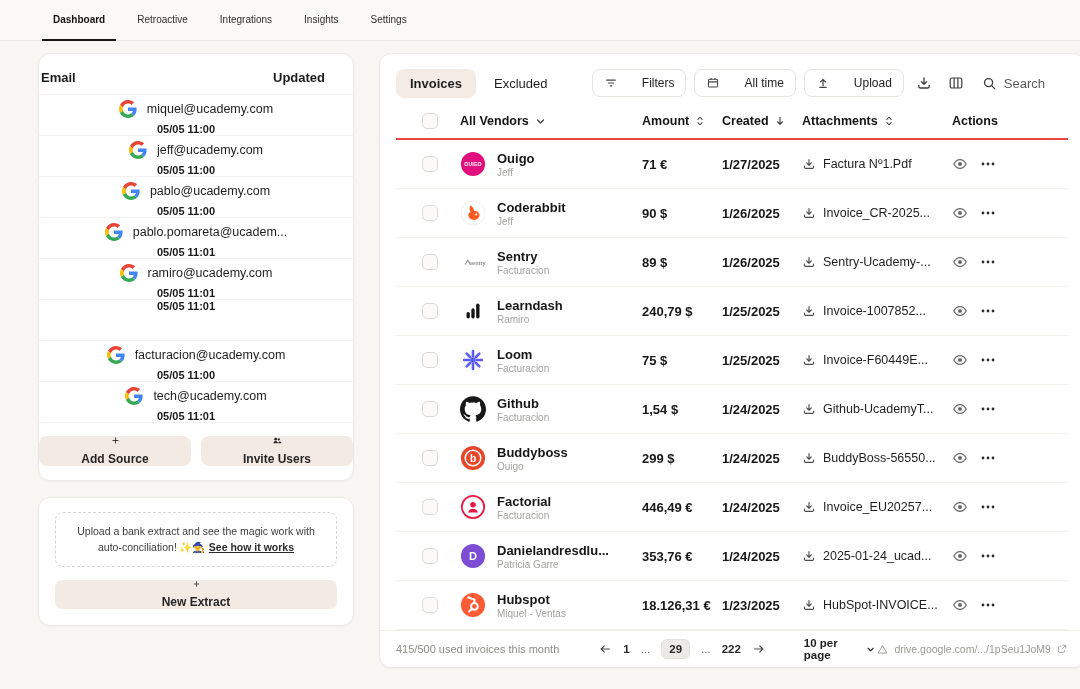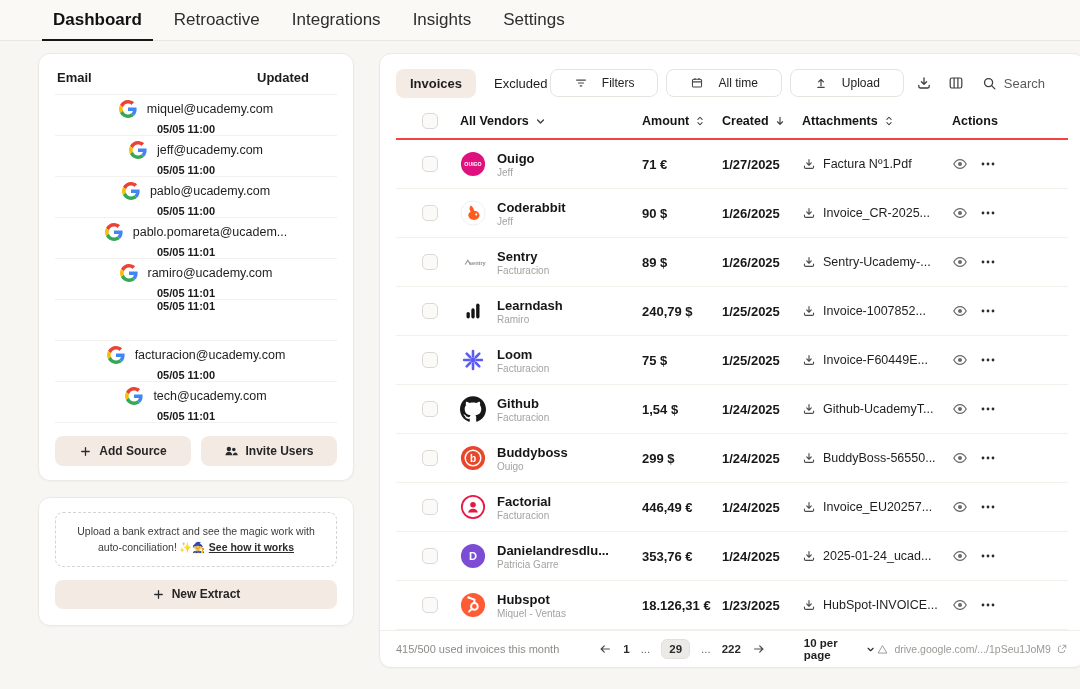--- a/index.html
+++ b/index.html
@@ -10,50 +10,50 @@
     color:#1c1c1c;
   }
   
   .topnav {
     height:41px; display:flex; align-items:stretch;
     padding-left:42px; gap:10px;
     background:#faf9f6; border-bottom:1px solid #e9e7e2;
   }
   .nav-item {
     display:flex; align-items:center; padding:0 11px;
-    font-size:17px; color:#2e2e2e; cursor:pointer;
+    font-size:10px; color:#2e2e2e; cursor:pointer;
     border-bottom:2.5px solid transparent; margin-bottom:-1px;
   }
   .nav-item.active { font-weight:bold; color:#111; border-bottom-color:#161616; }
 
   
   .main { display:flex; padding:12px 46px 0 38px; gap:25px; }
   .left-col { width:316px; flex-shrink:0; }
   .right-col { flex:1; }
 
   .card {
     background:#fff; border:1px solid #ebe9e4; border-radius:12px;
     box-shadow:0 1px 2px rgba(0,0,0,.03);
   }
 
   
-  .src-card { padding:6px 16px 14px; }
+  .src-card { padding:6px 0 14px; }
   .src-head { display:flex; align-items:center; padding:10px 2px 9px; border-bottom:1px solid #f0efeb; }
   .src-head .h-email { flex:1; font-size:13px; font-weight:bold; }
   .src-head .h-updated { width:78px; font-size:13px; font-weight:bold; }
   .src-row { display:flex; align-items:center; height:41px; border-bottom:1px solid #f2f1ed;flex-direction:column; }
   .src-row:last-of-type { border-bottom:1px solid #f2f1ed; }
   .src-mail { flex:1; display:flex; align-items:center; gap:10px; min-width:0; }
   .src-mail span { font-size:12.5px; color:#1d1d1d; white-space:nowrap; overflow:hidden; text-overflow:ellipsis; }
   .src-updated { width:78px; font-size:11px; font-weight:bold; color:#1b1b1b; flex-shrink:0; }
   .src-btns { display:flex; gap:10px; margin-top:13px; }
   .beige-btn {
     background:#f4eae4; border:none; border-radius:8px; height:30px;
     display:flex; align-items:center; justify-content:center; gap:7px;
-    font-family:inherit; font-size:12px; font-weight:bold; color:#262626; cursor:pointer;
+    font-family:inherit; font-size:12px; font-weight:bold; color:#262626; cursor:pointer;flex-direction:column;
   }
   .src-btns .beige-btn { flex:1; }
 
   
   .ext-card { margin-top:16px; padding:14px 16px 16px; }
   .ext-box {
     border:1px dashed #d6d4cf; border-radius:8px; padding:10px 0;
     text-align:center; font-size:10.5px; color:#3c3c3c; line-height:1.55;
   }
   .ext-link { font-weight:bold; color:#2b2b2b; text-decoration:underline; cursor:pointer; }
@@ -61,21 +61,21 @@
 
   
   .inv-card { padding:12px 16px 0; position:relative; }
   .inv-head { display:flex; align-items:center; height:34px; }
   .tab { font-size:13px; color:#1f1f1f; cursor:pointer; }
   .tab.active { background:#f5ebe5; font-weight:bold; border-radius:8px; padding:7px 14px; }
   .tab.plain { margin-left:18px; }
   .inv-tools { margin-left:auto; display:flex; align-items:center; gap:8px; }
   .tool-btn {
     background:#fff; border:1px solid #e6e4df; border-radius:8px; height:28px;
-    padding:0 23px; display:flex; align-items:center; gap:14px;
+    padding:0 11px; display:flex; align-items:center; gap:24px;
     font-family:inherit; font-size:12px; color:#222; cursor:pointer;
   }
   .icon-btn { background:none; border:none; padding:4px; display:flex; cursor:pointer; color:#3d3d3d; }
   .search-wrap { display:flex; align-items:center; gap:7px; margin-left:6px; color:#3d3d3d; }
   .search-wrap input {
     border:none; outline:none; background:transparent; width:64px;
     font-family:inherit; font-size:13px; color:#222;
   }
   .search-wrap input::placeholder { color:#5a5a5a; }
 

